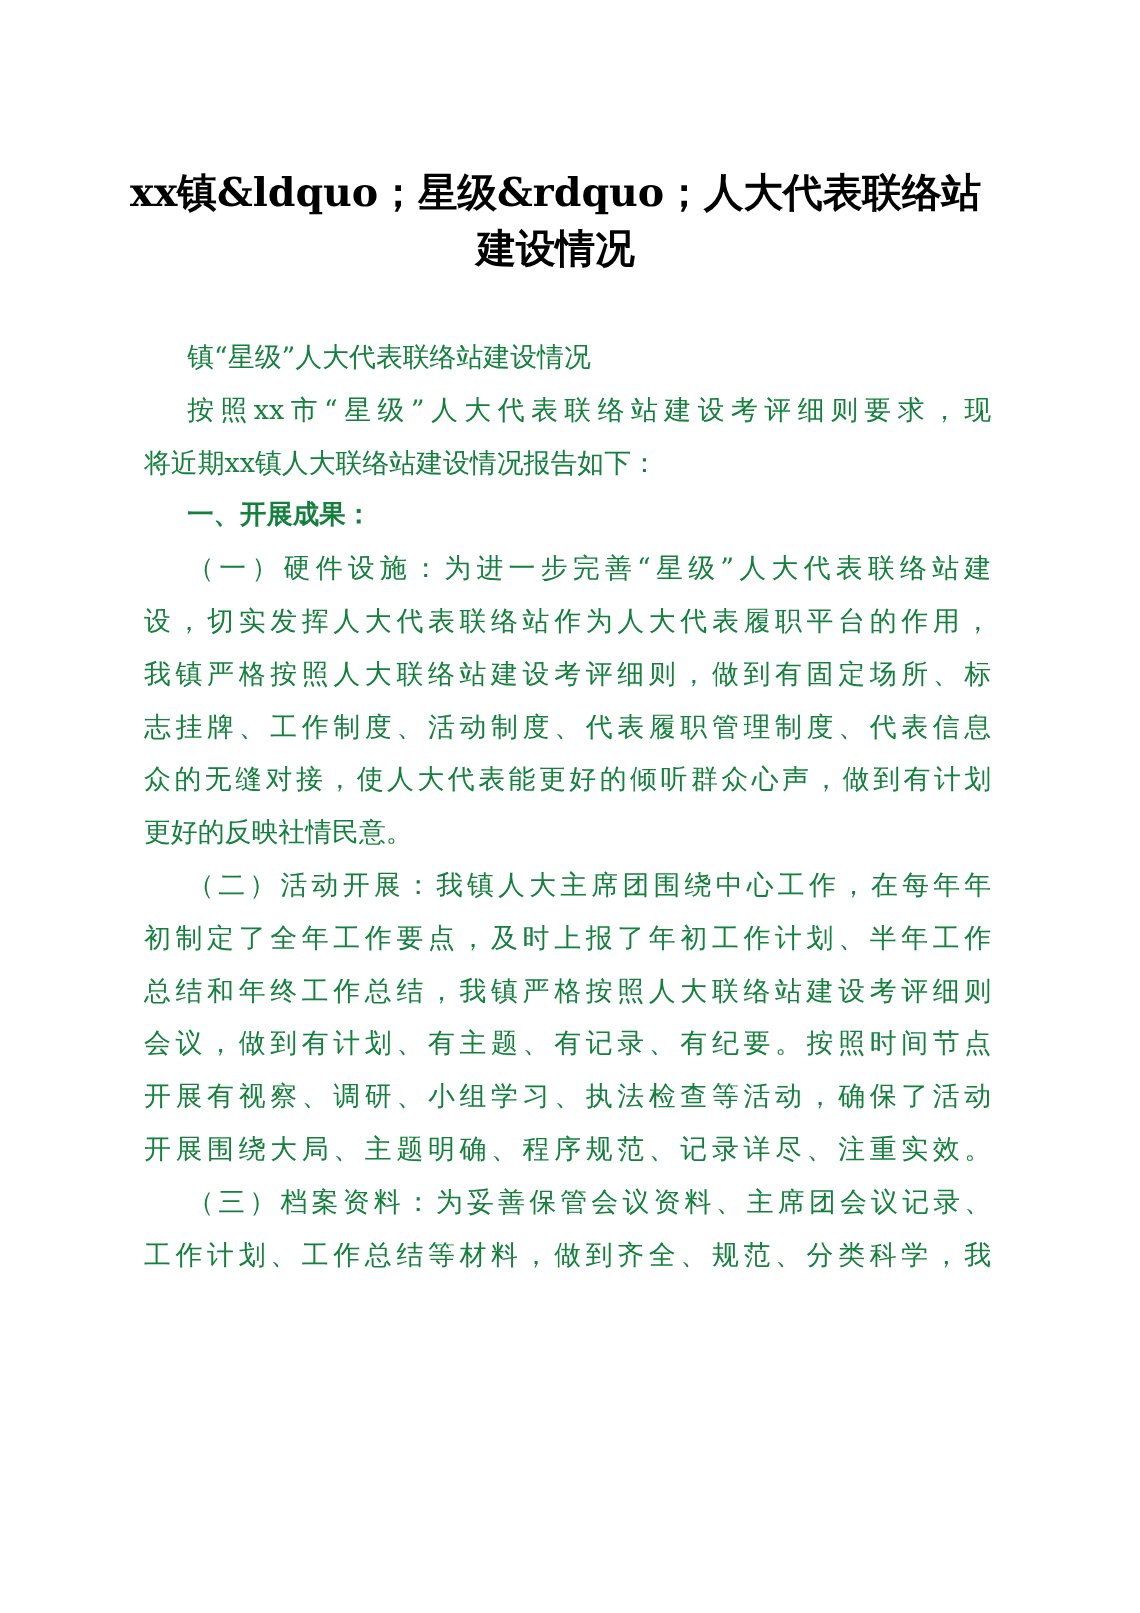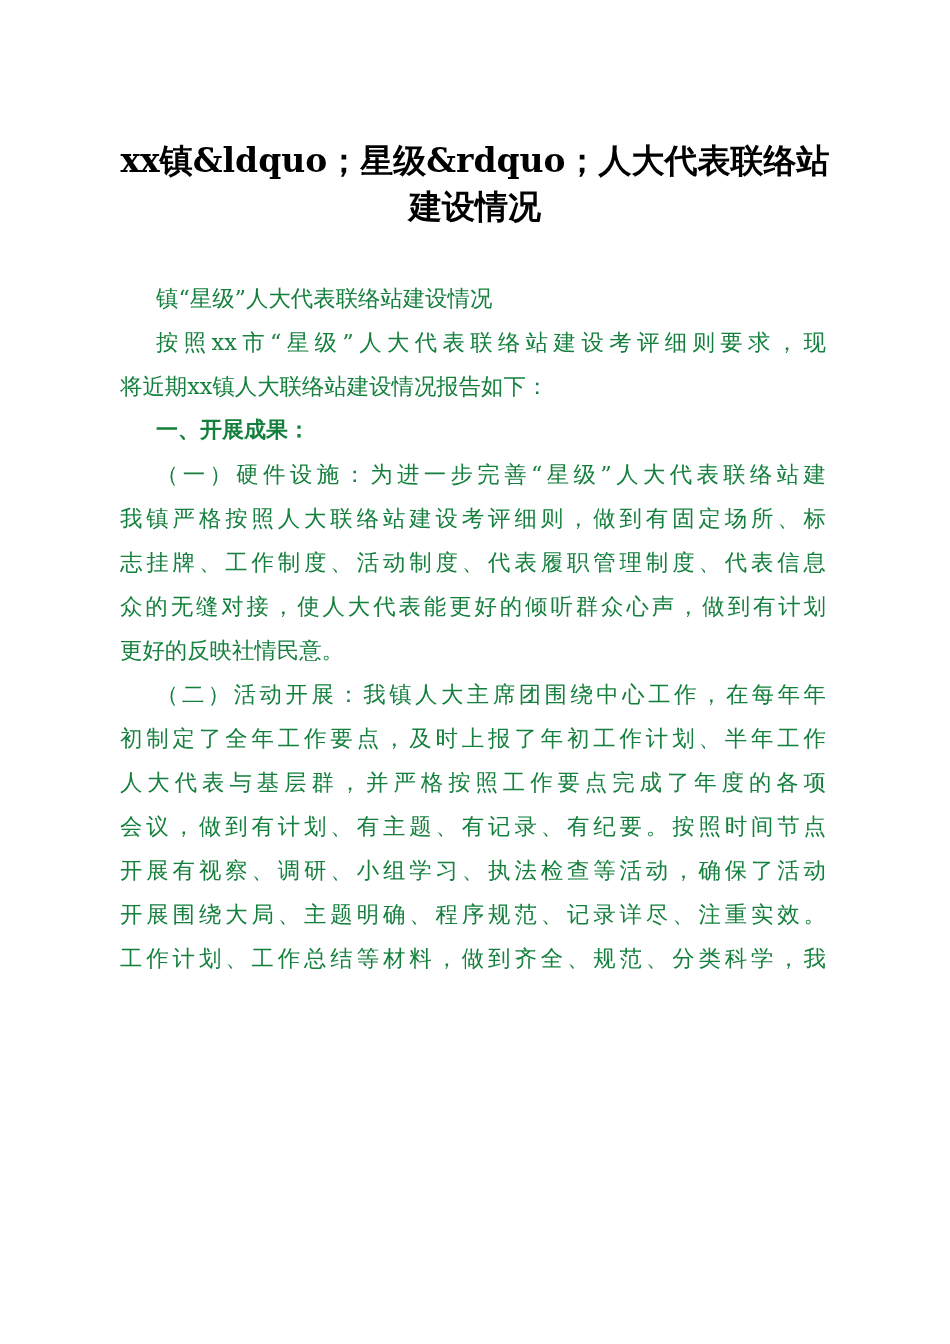--- a/index.html
+++ b/index.html
@@ -1,19 +1,19 @@
 <!DOCTYPE html>
 <html><head>
   <meta charset="utf-8">
   <style>
     html, body { margin: 0; padding: 0; background: #ffffff; }
     body { width: 950px; height: 1344px; position: relative; overflow: hidden; }
     .page { position: absolute; left: 0; top: 0; width: 950px; height: 1344px; background: #fff; }
     .title {
-      position: absolute; left: 100px; top: 138px; width: 750px;
+      position: absolute; left: 88px; top: 138px; width: 750px;
       text-align: center;
       font-family: "DejaVu Serif", "Liberation Serif", serif;
       font-weight: bold; font-size: 33px; line-height: 46px; color: #000;
       letter-spacing: 0px;
     }
     .body {
       position: absolute; left: 120px; top: 276px; width: 706px;
       font-family: "DejaVu Serif", "Liberation Serif", serif;
       font-size: 22.4px; line-height: 44px; color: #15803d;
     }
@@ -34,27 +34,29 @@
   <div class="body">
 
     <div class="line last indent">镇“星级”人大代表联络站建设情况</div>
 
     <div class="line indent">按照xx市“星级”人大代表联络站建设考评细则要求，现</div>
     <div class="line last">将近期xx镇人大联络站建设情况报告如下：</div>
 
     <div class="line last indent heading">一、开展成果：</div>
 
     <div class="line indent">（一）硬件设施：为进一步完善“星级”人大代表联络站建</div>
+    <div class="line">设，切实发挥人大代表联络站作为人大代表履职平台的作用，</div>
     <div class="line">我镇严格按照人大联络站建设考评细则，做到有固定场所、标</div>
     <div class="line">志挂牌、工作制度、活动制度、代表履职管理制度、代表信息</div>
     <div class="line">众的无缝对接，使人大代表能更好的倾听群众心声，做到有计划</div>
     <div class="line last">更好的反映社情民意。</div>
 
     <div class="line indent">（二）活动开展：我镇人大主席团围绕中心工作，在每年年</div>
     <div class="line">初制定了全年工作要点，及时上报了年初工作计划、半年工作</div>
-    <div class="line">人大代表与基层群，并严格按照工作要点完成了年度的各项</div>
+    <div class="line">总结和年终工作总结，我镇严格按照人大联络站建设考评细则</div>
     <div class="line">会议，做到有计划、有主题、有记录、有纪要。按照时间节点</div>
     <div class="line">开展有视察、调研、小组学习、执法检查等活动，确保了活动</div>
     <div class="line">开展围绕大局、主题明确、程序规范、记录详尽、注重实效。</div>
 
+    <div class="line indent">（三）档案资料：为妥善保管会议资料、主席团会议记录、</div>
     <div class="line">工作计划、工作总结等材料，做到齐全、规范、分类科学，我</div>
   </div>
 </div>
 
 </body></html>

